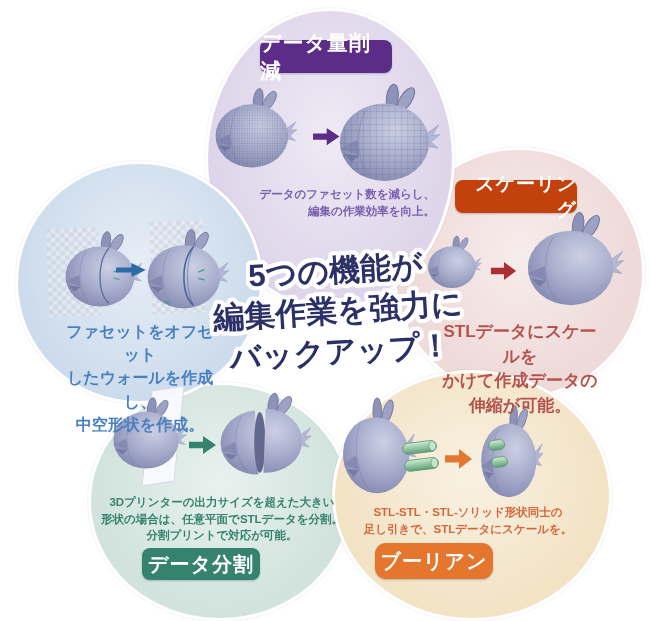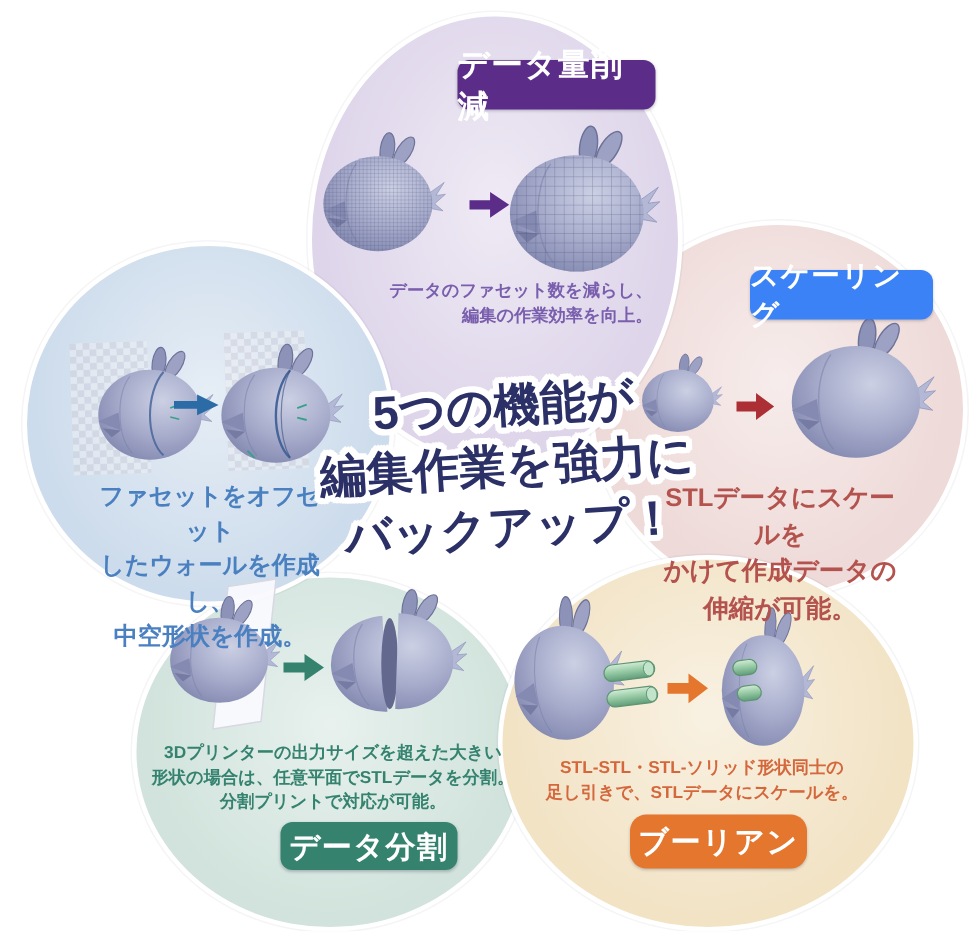--- a/index.html
+++ b/index.html
@@ -18,21 +18,20 @@
   .c-purple{left:205px;top:8px;width:250px;height:302px;z-index:2;}
   .c-blue{left:15px;top:161px;width:248px;height:243px;z-index:3;}
   .c-pink{left:393px;top:147px;width:252px;height:252px;z-index:1;}
   .c-green{left:88px;top:382px;width:264px;height:239px;z-index:1;}
   .c-tan{left:332px;top:370px;width:280px;height:251px;z-index:2;}
   .art{position:absolute;left:0;top:0;z-index:4;pointer-events:none;}
   .badge{
     position:absolute;z-index:5;display:flex;align-items:center;justify-content:center;
     color:#ffffff;font-weight:bold;border-radius:8px;letter-spacing:1px;
     box-shadow:0 1px 2px rgba(40,40,60,0.25);
-    margin-left:45px;
   }
   .b1{left:260px;top:40px;width:132px;height:33px;font-size:21px;}
   .b2{left:72px;top:182px;width:108px;height:32px;font-size:21px;}
   .b3{left:455px;top:180px;width:122px;height:33px;font-size:19px;}
   .b4{left:142px;top:548px;width:118px;height:32px;font-size:20px;}
   .b5{left:375px;top:543px;width:118px;height:36px;font-size:20px;border-radius:11px;}
   .desc{
     position:absolute;z-index:5;text-align:center;white-space:pre-line;
     font-weight:bold;line-height:1.45;
   }
@@ -173,21 +172,21 @@
     <use href="#cyl" transform="translate(404,461) rotate(-7)"></use>
     <use href="#arw" transform="translate(445,449) scale(1.0,0.9)" fill="#e4762d"></use>
     <g transform="translate(480,407) scale(0.60,0.92)">
         <use href="#bird"></use>
       </g>
     <use href="#cylS" transform="translate(488,441) rotate(-7)"></use>
     <use href="#cylS" transform="translate(491,458) rotate(-7)"></use>
   </svg>
 
   <div class="badge b1" style="background-color: rgb(91, 44, 136);">データ量削減</div>
-  <div class="badge b3" style="background-color: #3b82f6;">スケーリング</div>
+  <div class="badge b3" style="background-color: #c2410c; text-align: right;">スケーリング</div>
   <div class="badge b5" style="background-color: rgb(228, 118, 45);">ブーリアン</div>
   <div class="badge b4" style="background-color: rgb(53, 131, 111);">データ分割</div>
 
   <div class="desc d1" style="color: rgb(122, 95, 174); text-align: right;">データのファセット数を減らし、
 編集の作業効率を向上。</div>
   <div class="desc d2" style="color: rgb(74, 128, 192);">ファセットをオフセット
 したウォールを作成し、
 中空形状を作成。</div>
   <div class="desc d3" style="color: rgb(180, 82, 77);">STLデータにスケールを
 かけて作成データの

